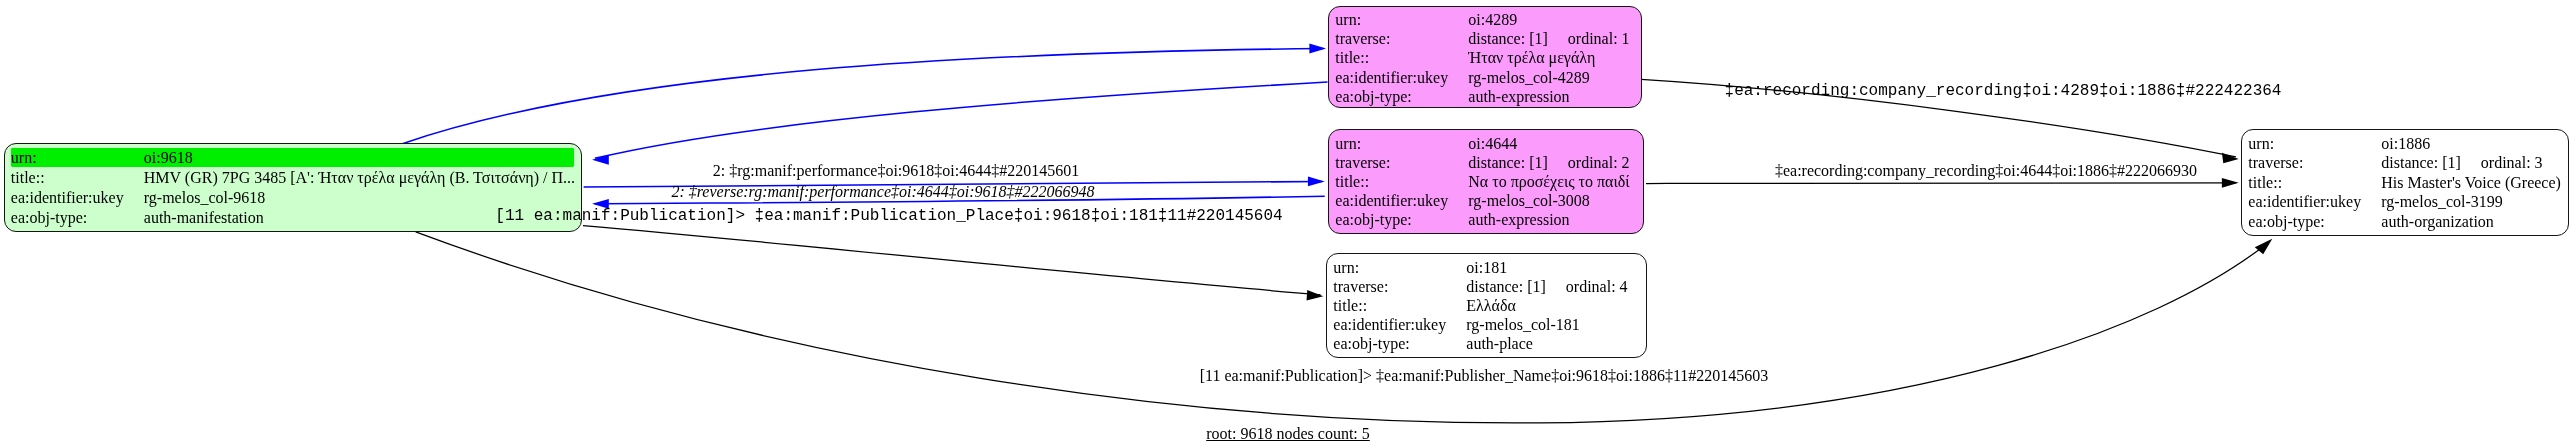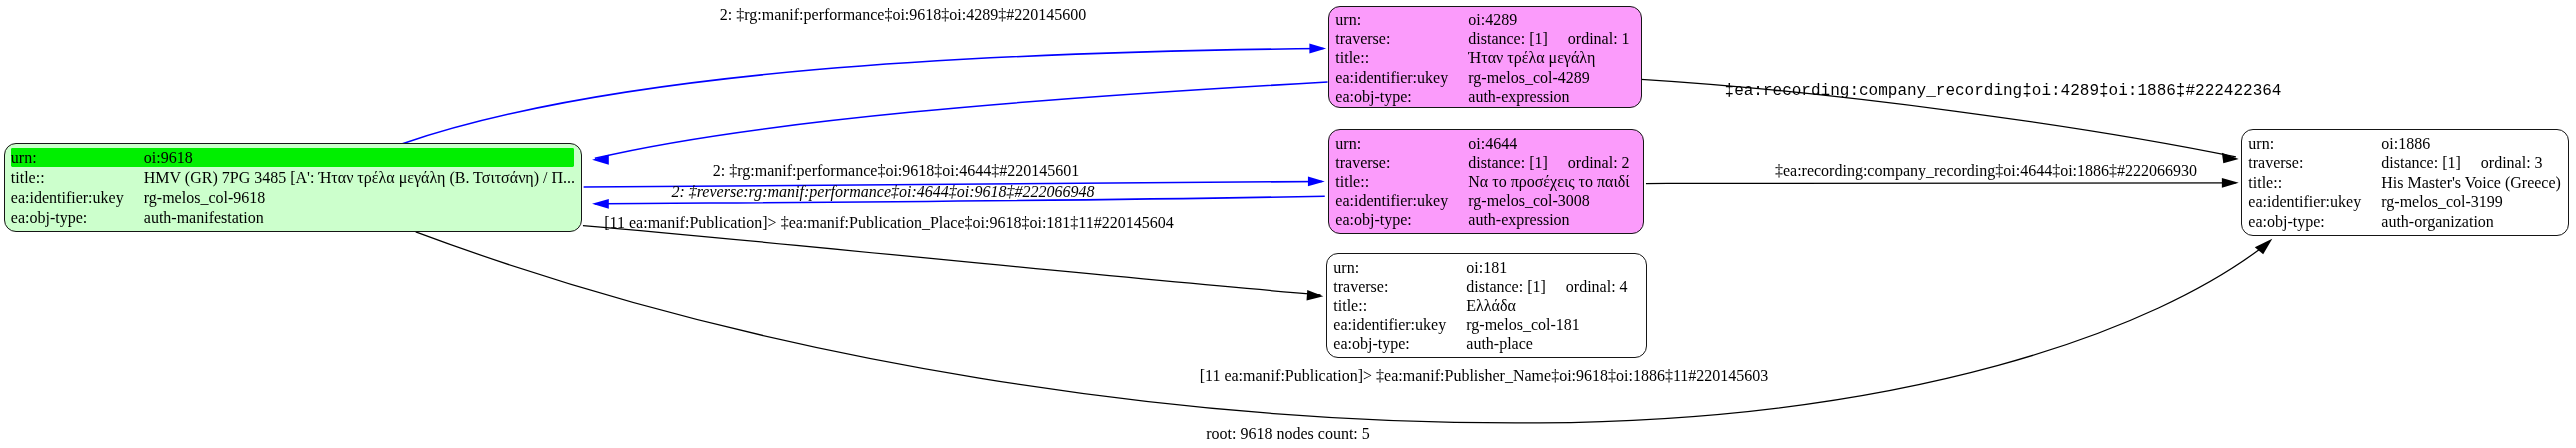--- a/index.html
+++ b/index.html
@@ -22,21 +22,21 @@
   .row { display:flex; font-size:16px; line-height:1.2; align-items:baseline; }
   .row .k { flex:0 0 133px; white-space:pre; }
   .row .v { white-space:pre; overflow:hidden; }
   .row.hl { background:#00ef00; border-radius:1.4px; }
   .elabel {
     position:absolute; transform:translate(-50%,-50%);
     font-size:16px; white-space:pre; text-align:center;
   }
   .glabel {
     position:absolute; transform:translate(-50%,-50%);
-    font-size:16px; white-space:pre;
+    font-size:16px; white-space:pre;text-decoration:underline;
   }
 </style>
 </head>
 <body>
 
 <div class="canvas">
 
   <svg class="edges" viewBox="0 0 3681 641">
 
     <path d="M 575,205 C 880,100 1400,74 1891,69" stroke="#0000ff" stroke-width="2.2" fill="none"></path>
@@ -168,24 +168,23 @@
     <div class="row">
       <span class="k">ea:identifier:ukey</span>
       <span class="v">rg-melos_col-3199</span>
     </div>
     <div class="row">
       <span class="k">ea:obj-type:</span>
       <span class="v">auth-organization</span>
     </div>
   </div>
 
-  <div class="elabel" style="left:903px; top:15.4px;">2: ‡rg:manif:performance‡oi:9618‡oi:4289‡#220145600</div>
   <div class="elabel" style="left:896px; top:171px;">2: ‡rg:manif:performance‡oi:9618‡oi:4644‡#220145601</div>
   <div class="elabel" style="left:883px; top:192px;font-style:italic;">2: ‡reverse:rg:manif:performance‡oi:4644‡oi:9618‡#222066948</div>
-  <div class="elabel" style="left:889px; top:223px;">[11 ea:manif:Publication]&gt; ‡ea:manif:Publication_Place‡oi:9618‡oi:181‡11#220145604</div>
+  <div class="elabel" style="left:889px; top:216px;font-family:Liberation Mono, monospace;">[11 ea:manif:Publication]&gt; ‡ea:manif:Publication_Place‡oi:9618‡oi:181‡11#220145604</div>
   <div class="elabel" style="left:2003px; top:91px;font-family:Liberation Mono, monospace;">‡ea:recording:company_recording‡oi:4289‡oi:1886‡#222422364</div>
   <div class="elabel" style="left:1986px; top:171px;">‡ea:recording:company_recording‡oi:4644‡oi:1886‡#222066930</div>
   <div class="elabel" style="left:1484px; top:376px;">[11 ea:manif:Publication]&gt; ‡ea:manif:Publisher_Name‡oi:9618‡oi:1886‡11#220145603</div>
 
   <div class="glabel" style="left:1288px; top:434px;">root: 9618 nodes count: 5</div>
 
 </div>
 
 
 </body></html>

